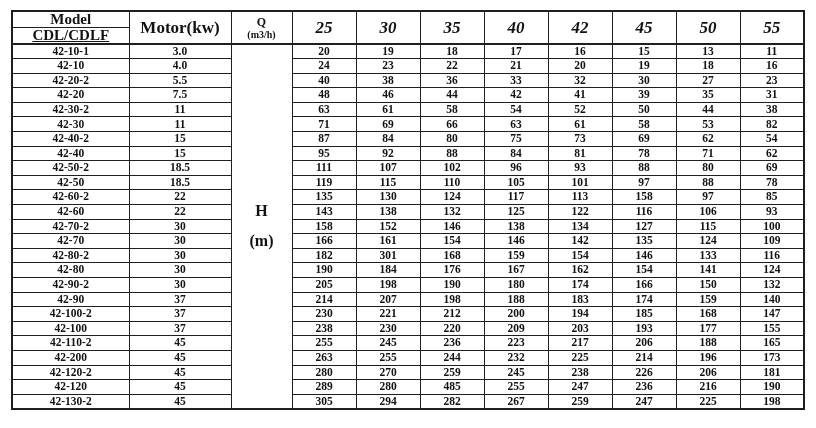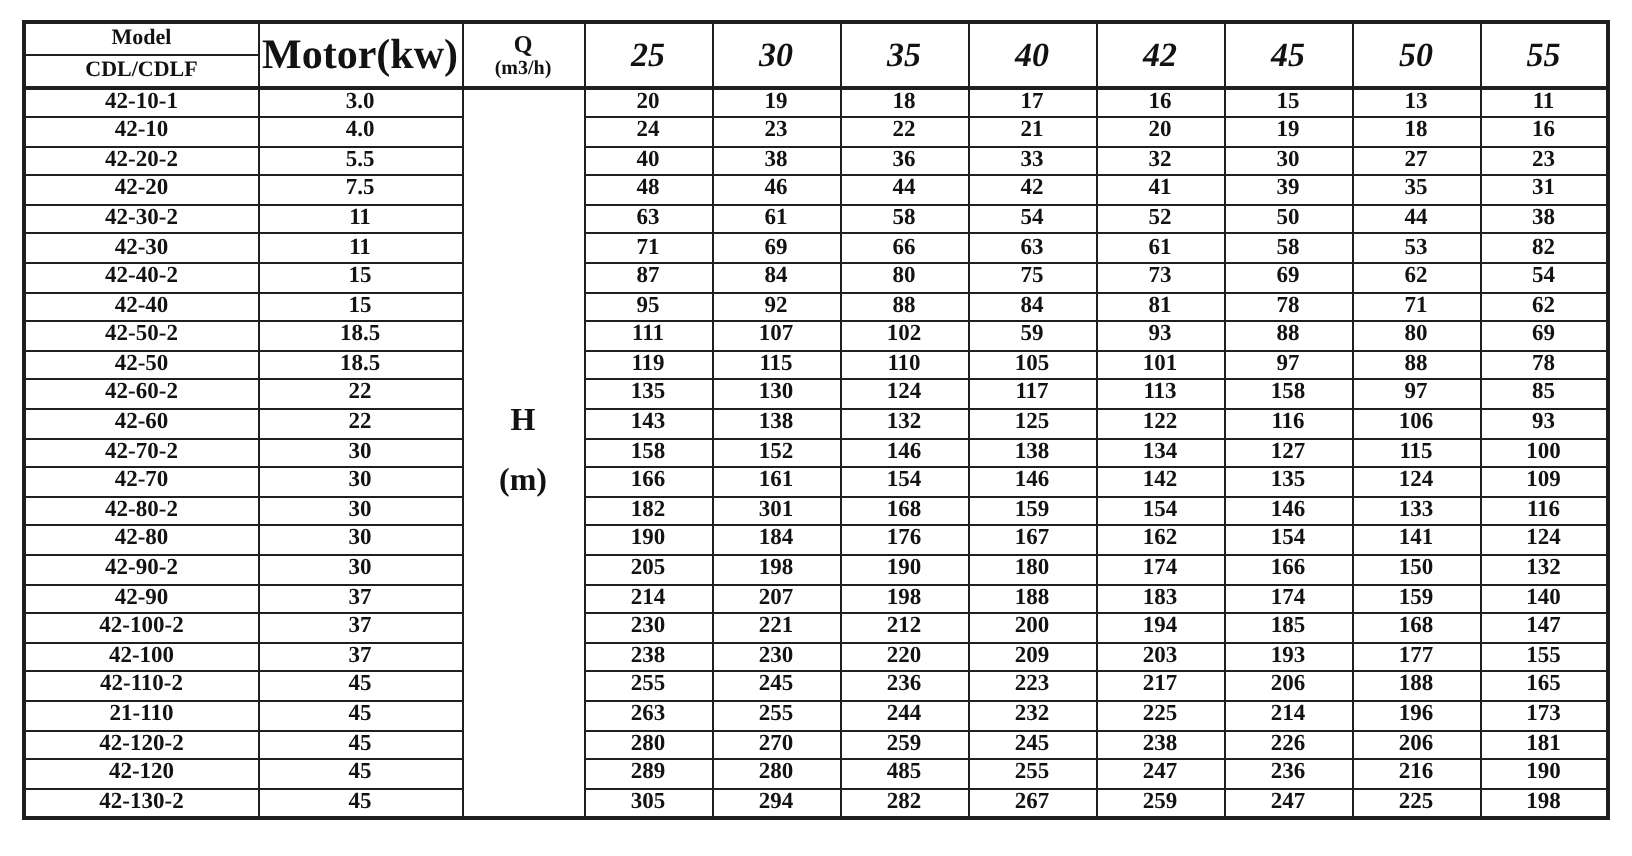--- a/index.html
+++ b/index.html
@@ -33,27 +33,27 @@
     vertical-align: middle;
     font-weight: bold;
     color: #121212;
     overflow: hidden;
     white-space: nowrap;
   }
   thead {
     border-bottom: 2px solid #1f1f1f;
   }
   tr.header-row-top th { height: 15px; }
-  tr.header-row-bottom th { height: 15px; }
+  tr.header-row-bottom th { height: 15px; text-decoration: underline; }
   .model-head-top, .model-head-bottom {
-    font-size: 11px;
+    font-size: 15px;
     line-height: 1;
   }
   .motor-head {
-    font-size: 21px;
+    font-size: 17px;
     line-height: 1;
   }
   .q-head { line-height: 1; }
   .q-head .q-symbol { font-size: 12px; line-height: 13px; }
   .q-head .q-unit   { font-size: 10px; line-height: 11px; }
   .flow-val {
     font-size: 17px;
     line-height: 1;
     font-style: italic;
   }
@@ -208,21 +208,21 @@
           <td>78</td>
           <td>71</td>
           <td>62</td>
         </tr>
         <tr>
           <td>42-50-2</td>
           <td>18.5</td>
           <td>111</td>
           <td>107</td>
           <td>102</td>
-          <td>59</td>
+          <td>96</td>
           <td>93</td>
           <td>88</td>
           <td>80</td>
           <td>69</td>
         </tr>
         <tr>
           <td>42-50</td>
           <td>18.5</td>
           <td>119</td>
           <td>115</td>
@@ -359,21 +359,21 @@
           <td>255</td>
           <td>245</td>
           <td>236</td>
           <td>223</td>
           <td>217</td>
           <td>206</td>
           <td>188</td>
           <td>165</td>
         </tr>
         <tr>
-          <td>21-110</td>
+          <td>42-200</td>
           <td>45</td>
           <td>263</td>
           <td>255</td>
           <td>244</td>
           <td>232</td>
           <td>225</td>
           <td>214</td>
           <td>196</td>
           <td>173</td>
         </tr>

